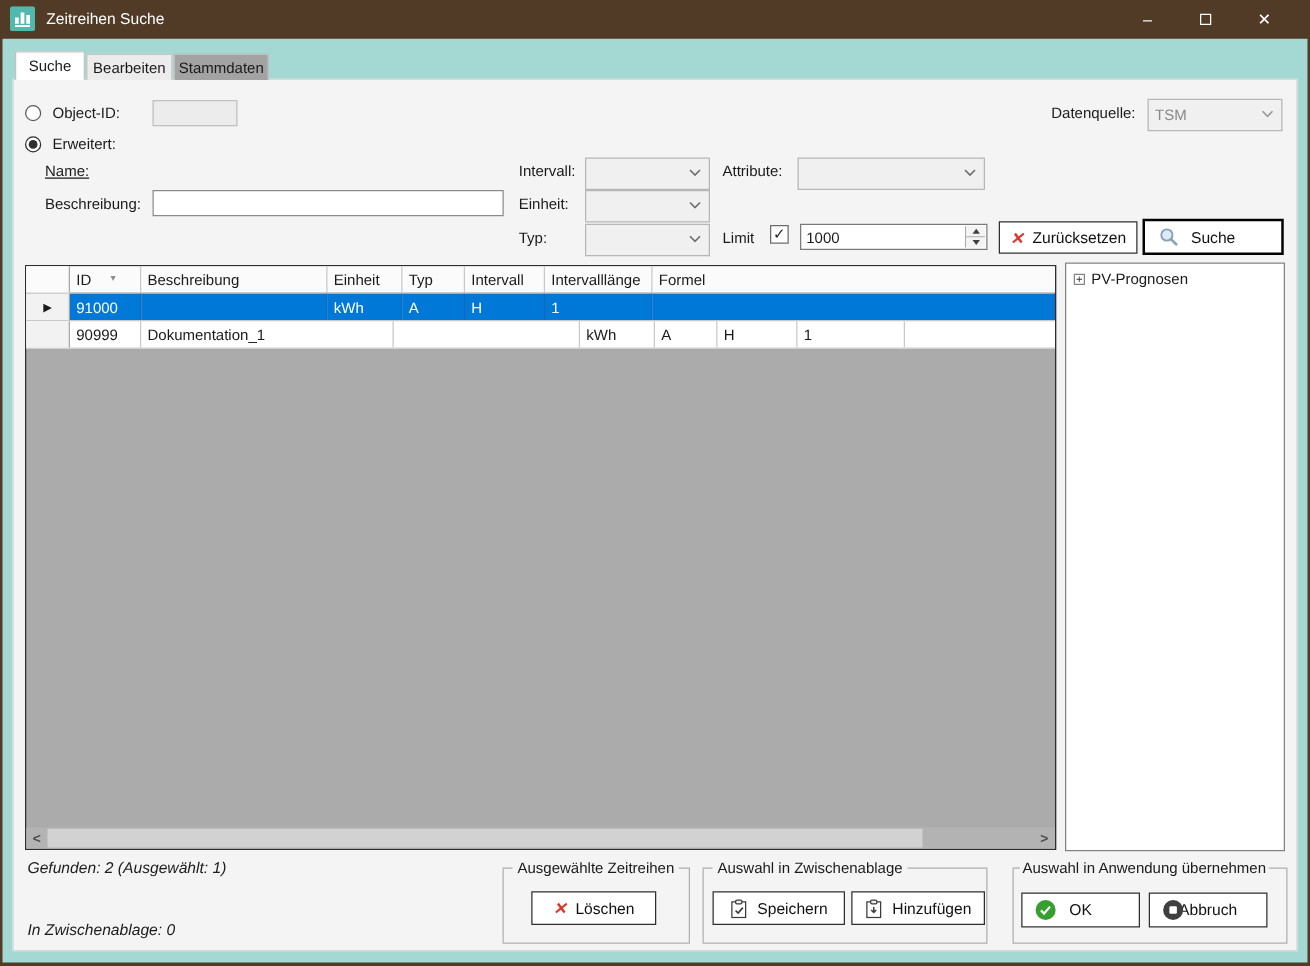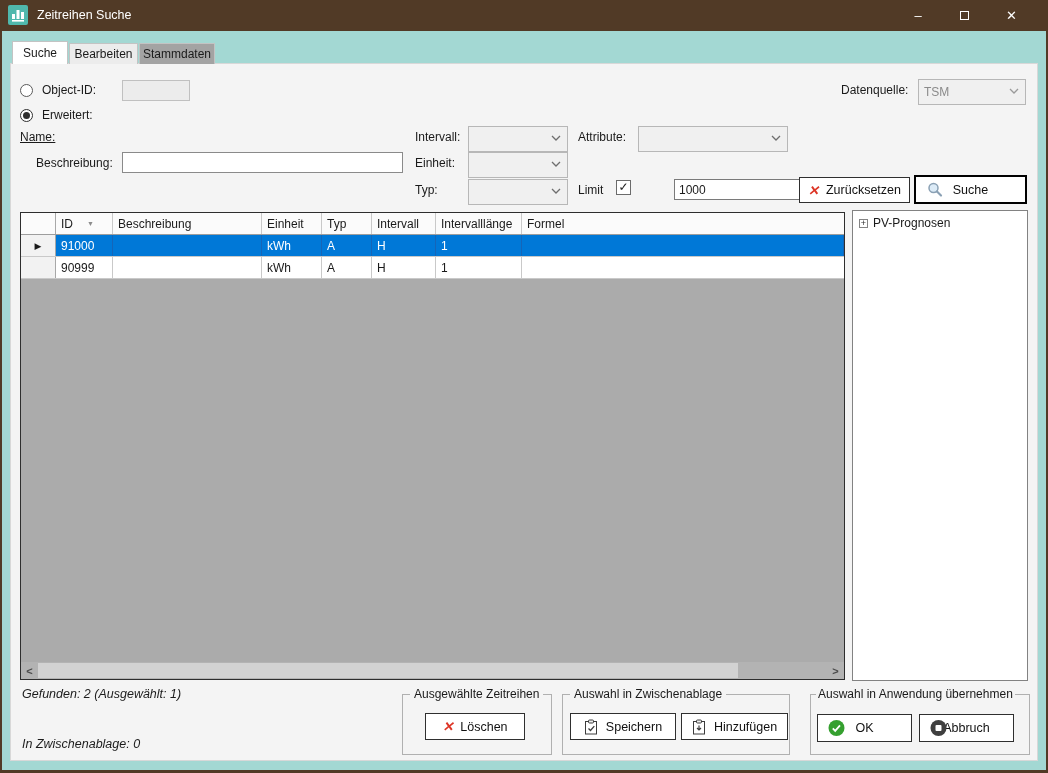--- a/index.html
+++ b/index.html
@@ -131,21 +131,21 @@
   <div class="combo" style="left:918px; top:79px; width:108px; height:21px;">
     <span>TSM</span>
     <svg class="chev" width="10" height="6">
         <polyline points="1,1 5,5 9,1" fill="none" stroke="#9a9a9a" stroke-width="1.3"></polyline>
       </svg>
   </div>
 
   <div class="radio sel" style="left:20px; top:109px;"></div>
   <span class="lbl" style="left:42px; top:108px;">Erweitert:</span>
 
-  <span class="lbl" style="left:20px; top:130px;text-decoration:underline;">Name:</span>
+  <span class="lbl" style="left:36px; top:130px;text-decoration:underline;">Name:</span>
   <span class="lbl" style="left:415px; top:130px;">Intervall:</span>
   <div class="combo" style="left:468px; top:126px; width:100px; height:21px;">
     <svg class="chev" width="10" height="6">
         <polyline points="1,1 5,5 9,1" fill="none" stroke="#6e6e6e" stroke-width="1.3"></polyline>
       </svg>
   </div>
   <span class="lbl" style="left:578px; top:130px;">Attribute:</span>
   <div class="combo" style="left:638px; top:126px; width:150px; height:21px;">
     <svg class="chev" width="10" height="6">
         <polyline points="1,1 5,5 9,1" fill="none" stroke="#6e6e6e" stroke-width="1.3"></polyline>
@@ -164,21 +164,21 @@
   </div>
 
   <span class="lbl" style="left:415px; top:183px;">Typ:</span>
   <div class="combo" style="left:468px; top:179px; width:100px; height:21px;">
     <svg class="chev" width="10" height="6">
         <polyline points="1,1 5,5 9,1" fill="none" stroke="#6e6e6e" stroke-width="1.3"></polyline>
       </svg>
   </div>
   <span class="lbl" style="left:578px; top:183px;">Limit</span>
   <div class="checkbox" style="left:616px; top:180px;"><span>✓</span></div>
-  <div class="field" style="left:674px; top:179px; width:150px; height:21px; border-color:#7a7a7a;">
+  <div class="field" style="left:640px; top:179px; width:150px; height:21px; border-color:#7a7a7a;">
     <span>1000</span>
     <div class="spinner">
       <div class="spin-half up">
           <span class="tri-up"></span>
         </div>
       <div class="spin-half">
           <span class="tri-dn"></span>
         </div>
     </div>
   </div>
@@ -233,20 +233,21 @@
       <div class="gc c4">kWh</div>
       <div class="gc c5">A</div>
       <div class="gc c6">H</div>
       <div class="gc c7">1</div>
       <div class="gc c8"></div>
     </div>
 
     <div class="g-row">
       <div class="gc c0 rowhdr"></div>
       <div class="gc c1">90999</div>
+      <div class="gc c2">Dokumentation_1</div>
       <div class="gc c3"></div>
       <div class="gc c4">kWh</div>
       <div class="gc c5">A</div>
       <div class="gc c6">H</div>
       <div class="gc c7">1</div>
       <div class="gc c8"></div>
     </div>
 
     <div class="g-empty"></div>
 

